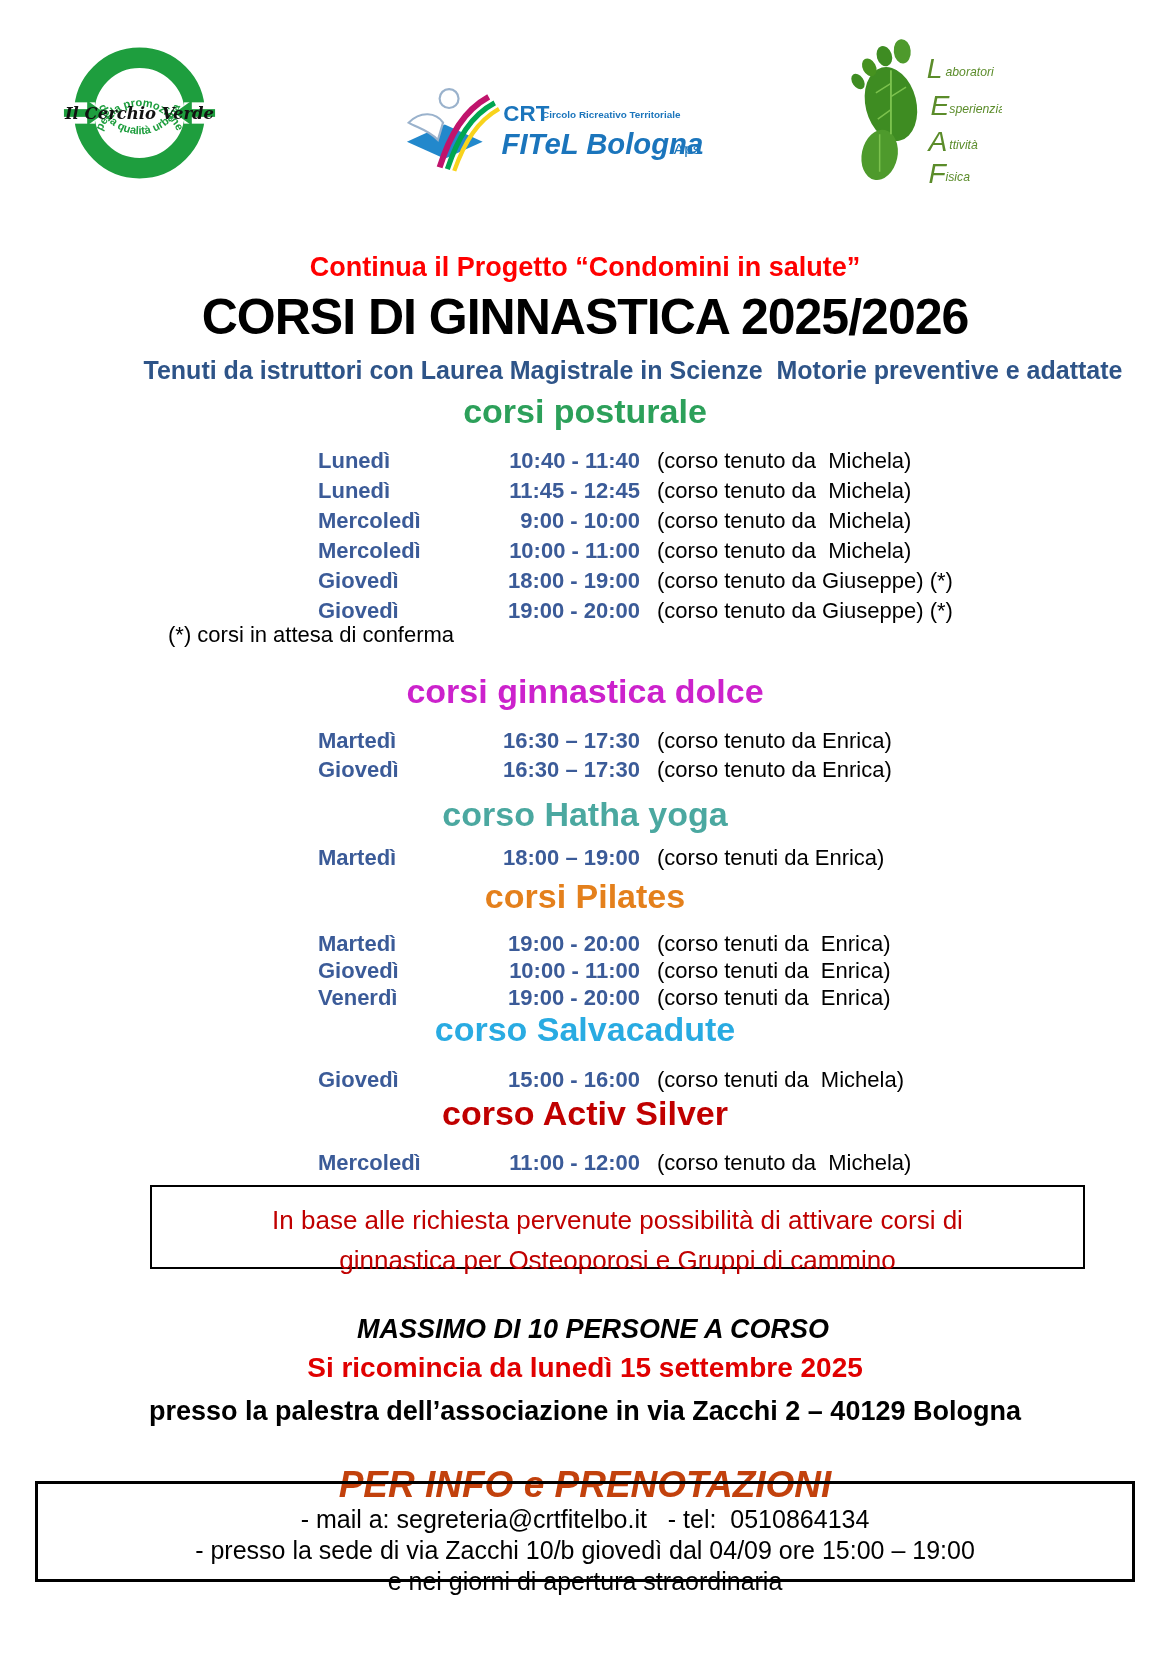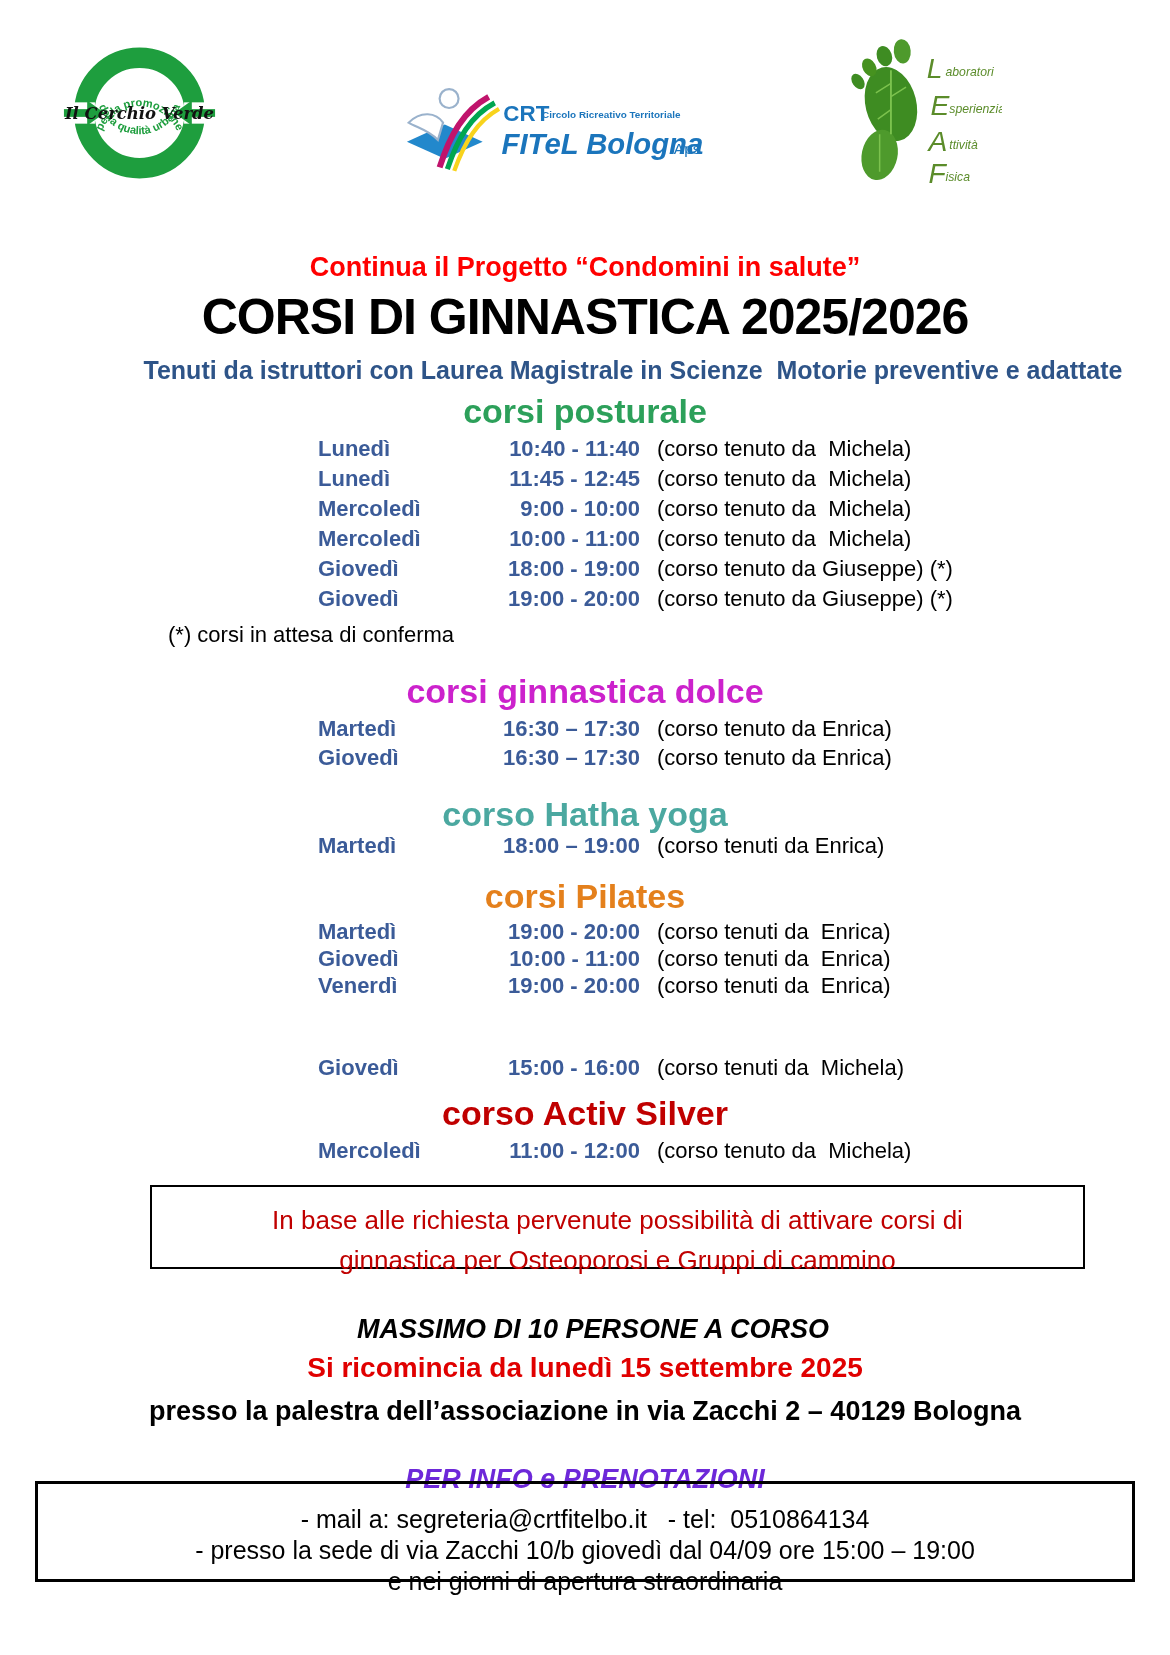--- a/index.html
+++ b/index.html
@@ -21,34 +21,34 @@
   .h-teal{color:#4ba8a0;}
   .h-orange{color:#e4801c;}
   .h-sky{color:#29abe2;}
   .h-darkred{color:#c00000;}
 
   
   .rows{left:318px;width:780px;}
   .row{display:flex;align-items:baseline;height:30px;font-size:22px;}
   .rows.tight .row{height:27px;}
   .rows.mid .row{height:29px;}
-  .row .day{width:150px;font-weight:bold;color:#3b5b98;}
+  .row .day{width:150px;font-weight:bold;color:#3b5b98;margin-top:12px;}
   .row .time{width:172px;text-align:right;font-weight:bold;color:#3b5b98;white-space:pre;}
   .row .note{margin-left:17px;color:#000;white-space:pre;}
   .footnote{top:622px;left:168px;font-size:22px;color:#000;}
 
   
   .notice-box{top:1185px;left:150px;width:935px;height:84px;border:2px solid #000;
               text-align:center;color:#c00000;font-size:26px;line-height:40px;padding-top:13px;box-sizing:border-box;}
 
   
   .max-line{top:1292px;font-size:27px;font-weight:bold;font-style:italic;color:#000;padding-left:8px;}
   .restart-line{top:1330px;font-size:28px;font-weight:bold;color:#e00000;}
   .venue-line{top:1374px;font-size:27px;font-weight:bold;color:#000;}
-  .info-heading{top:1442px;font-size:27px;font-weight:bold;font-style:italic;color:#6d28d9;}
+  .info-heading{top:1442px;font-size:37px;font-weight:bold;font-style:italic;color:#c2410c;}
   .info-box{top:1481px;left:35px;width:1100px;height:101px;border:3px solid #000;
             text-align:center;color:#000;font-size:25px;line-height:31px;padding-top:20px;box-sizing:border-box;}
 
   
   .logo-left{top:38px;left:62px;}
   .logo-center{top:84px;left:400px;}
   .logo-right{top:38px;left:842px;}
 </style>
 </head>
 <body>
@@ -196,20 +196,21 @@
       <span class="time">10:00 - 11:00</span>
       <span class="note">(corso tenuti da  Enrica)</span>
     </div>
     <div class="row">
       <span class="day">Venerdì</span>
       <span class="time">19:00 - 20:00</span>
       <span class="note">(corso tenuti da  Enrica)</span>
     </div>
   </div>
 
+  <div class="abs heading h-sky" style="top:1010px">corso Salvacadute</div>
   <div class="abs rows" style="top:1055px">
     <div class="row">
       <span class="day">Giovedì</span>
       <span class="time">15:00 - 16:00</span>
       <span class="note">(corso tenuti da  Michela)</span>
     </div>
   </div>
 
   <div class="abs heading h-darkred" style="top:1094px">corso Activ Silver</div>
   <div class="abs rows" style="top:1138px">

